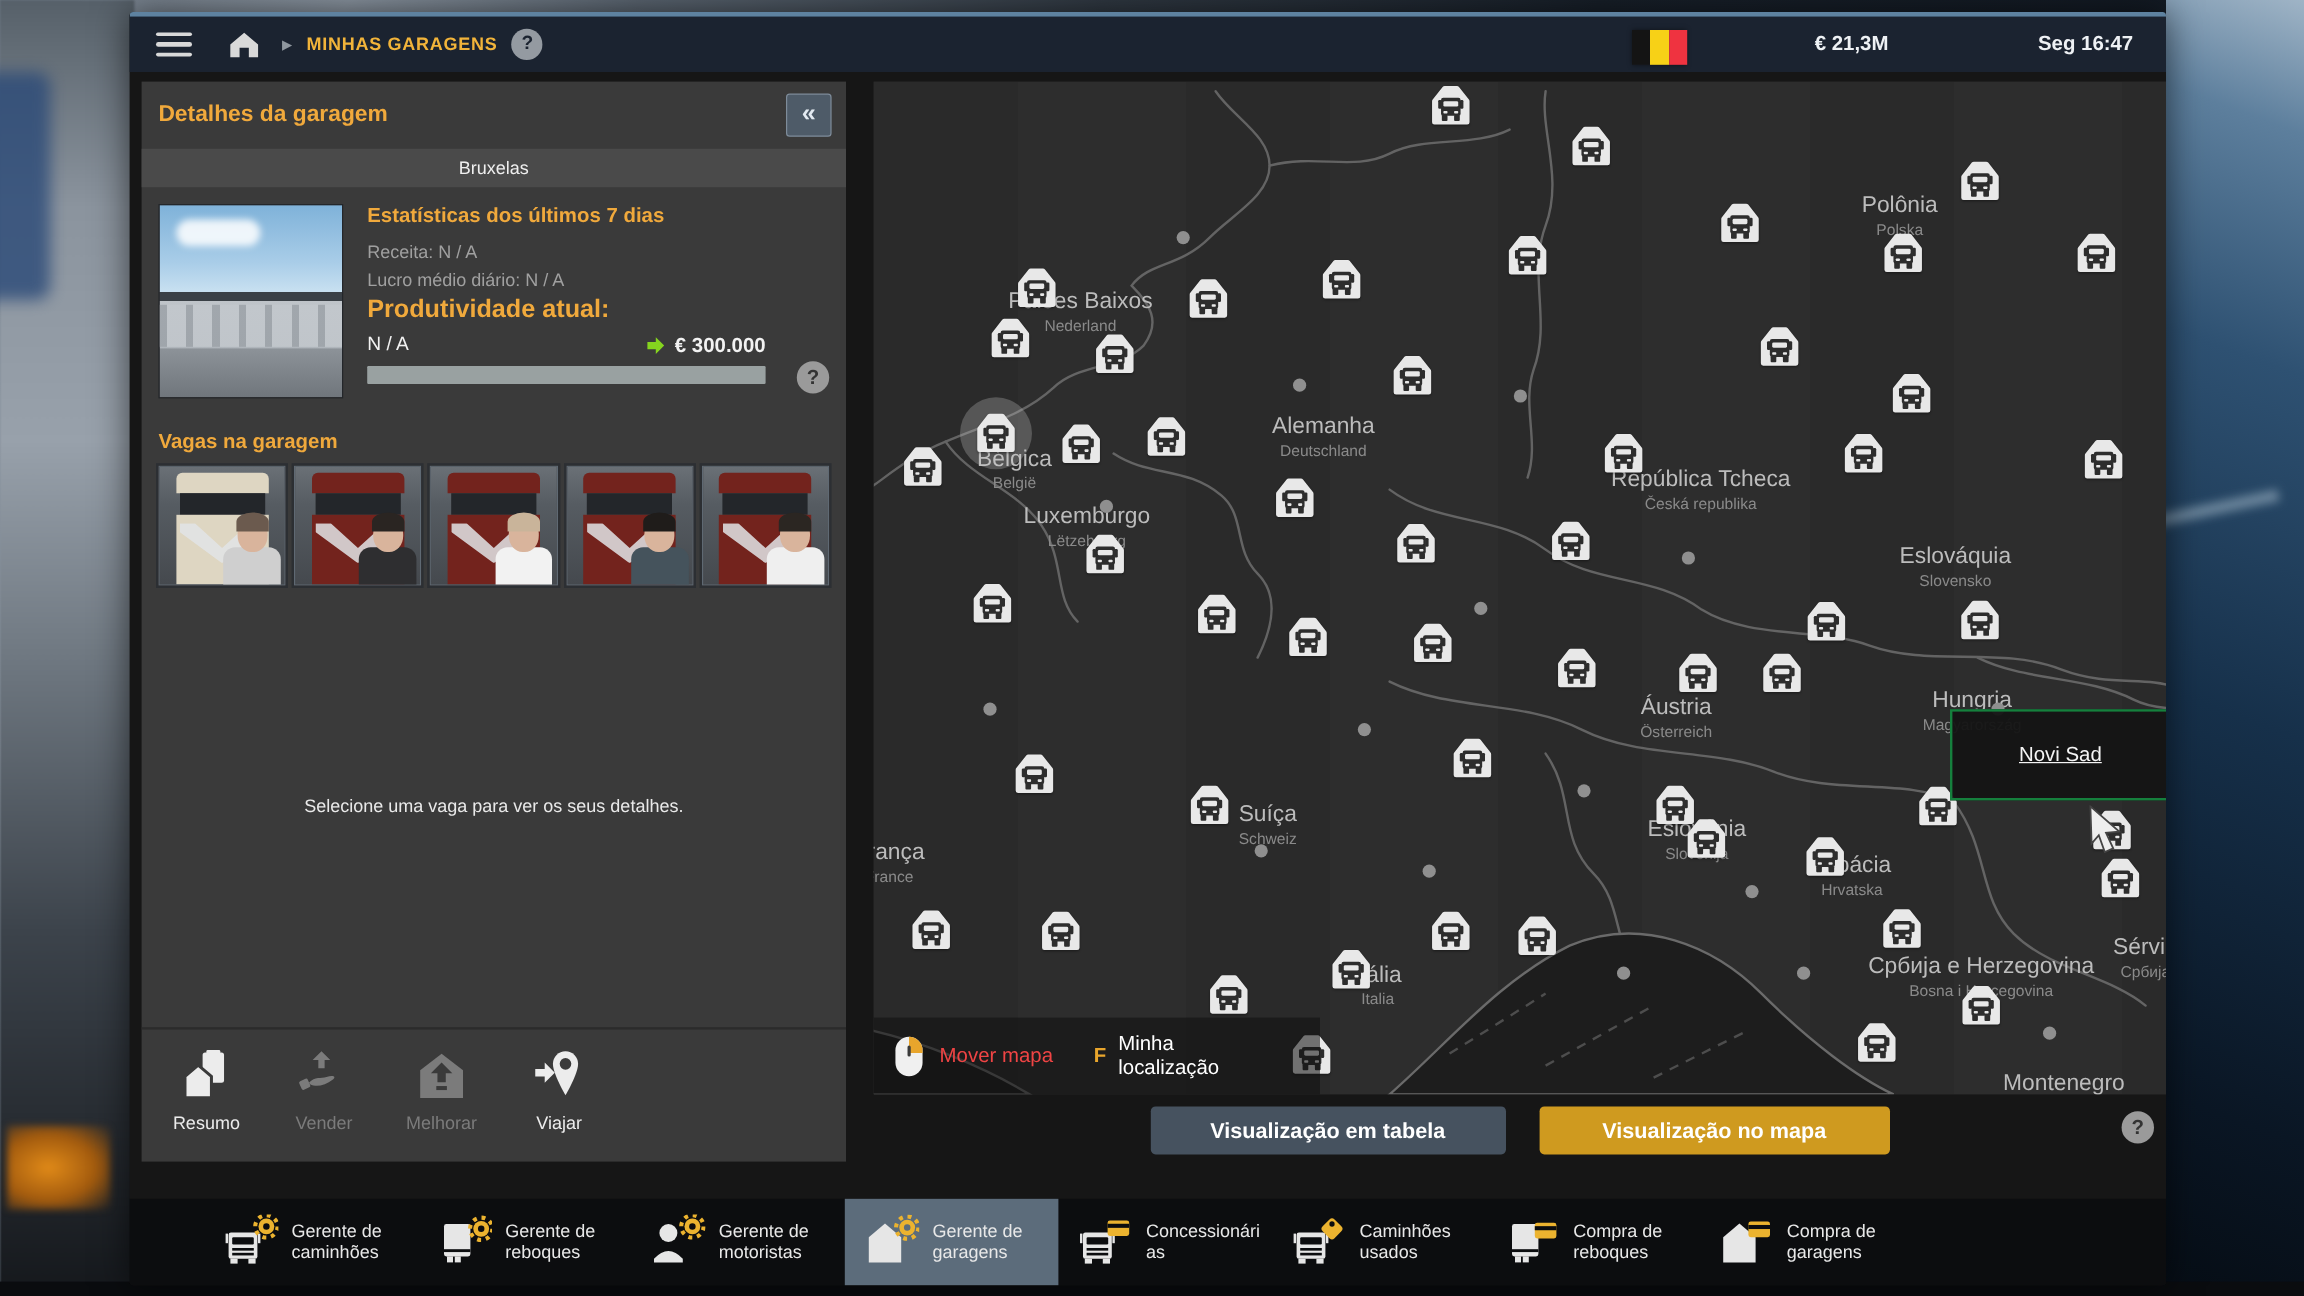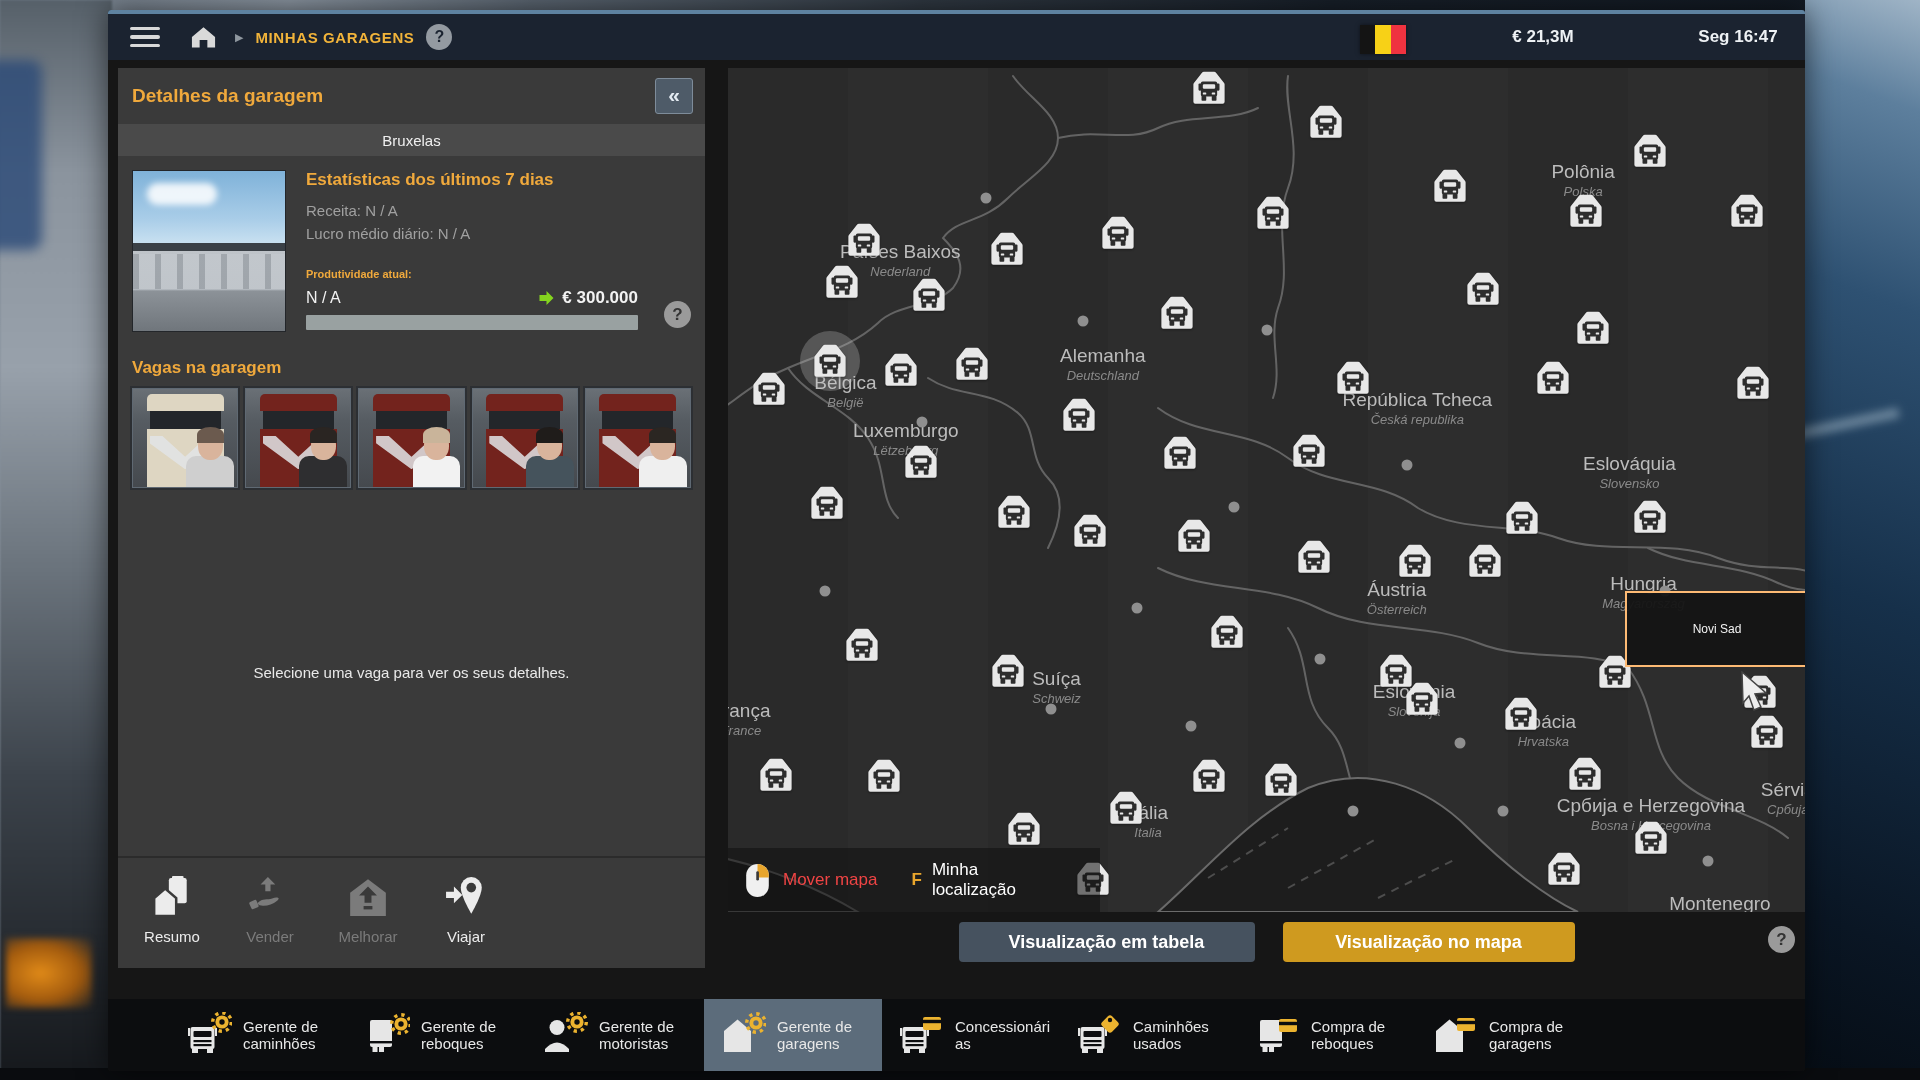--- a/index.html
+++ b/index.html
@@ -47,21 +47,21 @@
 
   .stats-block { display:flex; padding:14px 14px 10px 14px; gap:20px; }
   .garage-photo { width:154px; height:162px; flex:0 0 auto; position:relative; border:1px solid #23262a; overflow:hidden;
     background:linear-gradient(180deg,#7fb2d9 0%,#a9cde8 30%,#c6dff0 44%,#c6dff0 45%,#3a4046 45%,#3a4046 50%,#bfc4c9 50%,#b4bac0 74%,#8c9298 75%,#70767c 100%); }
   .garage-photo .cloud { position:absolute; left:14px; top:12px; width:70px; height:22px; border-radius:20px; background:rgba(255,255,255,.85); filter:blur(3px); }
   .garage-photo .doors { position:absolute; left:0; top:52%; width:100%; height:22%;
     background:repeating-linear-gradient(90deg,#9aa0a6 0 6px,#c3c8cd 6px 22px); opacity:.8; }
   .stats-col { flex:1; display:flex; flex-direction:column; }
   .stats-title { color:#f0a93c; font-size:17px; font-weight:bold; margin-bottom:9px; }
   .stats-line { color:#a0a0a0; font-size:15px; line-height:1.55; }
-  .prod-label { color:#f0a93c; font-size:11px; font-weight:bold; margin-top:22px; }
+  .prod-label { color:#f0a93c; font-size:21px; font-weight:bold; }
   .prod-row { display:flex; align-items:center; margin-top:8px; }
   .prod-value { color:#f2f2f2; font-size:16px; }
   .prod-cost { margin-left:auto; display:flex; align-items:center; gap:7px; color:#f2f2f2; font-size:17px; font-weight:bold; }
   .prod-bar { height:15px; background:#99a1a1; margin-top:7px; border-radius:1px; }
   .stats-help { align-self:flex-end; margin:0 0 4px 6px; width:27px; height:27px; flex:0 0 auto; border-radius:50%; background:#9a9a9a; color:#333;
     font-weight:bold; font-size:17px; display:flex; align-items:center; justify-content:center; cursor:pointer; }
 
   .slots-section { padding:16px 14px 0 14px; }
   .slots-title { color:#f0a93c; font-size:17px; font-weight:bold; margin-bottom:10px; }
   .slots-row { display:flex; gap:7px; }
@@ -83,28 +83,28 @@
   .action-btn { width:88px; display:flex; flex-direction:column; align-items:center; gap:6px; color:#ececec; cursor:pointer; }
   .action-btn.disabled { color:#7b7b7b; cursor:default; }
   .action-label { font-size:15px; }
 
   
   .map-panel { position:absolute; left:620px; top:58px; width:1077px; height:844px; background:#2d2d2d; overflow:hidden; }
   .map-bands { position:absolute; inset:0; background:repeating-linear-gradient(90deg,rgba(0,0,0,.07) 0 120px,rgba(0,0,0,0) 120px 260px); }
   .map-borders { position:absolute; inset:0; }
   .country { position:absolute; transform:translate(-50%,-50%); text-align:center; z-index:2; white-space:nowrap; }
   .c-name { color:#bcbcbc; font-size:19px; }
-  .c-native { color:#8a8a8a; font-size:13px; margin-top:1px;font-style:italic; }
+  .c-native { color:#8a8a8a; font-size:13px; margin-top:1px; }
   .city-dot { position:absolute; width:11px; height:11px; border-radius:50%; background:#8f8f8f; transform:translate(-50%,-50%); z-index:2; }
   .map-garage { position:absolute; width:42px; height:42px; transform:translate(-50%,-50%); z-index:3; cursor:pointer; }
   .map-garage svg { width:100%; height:100%; filter:drop-shadow(0 1px 1px rgba(0,0,0,.4)); }
   .g-house { fill:#e8e8e8; } .g-truck { fill:#2d2d2d; } .g-win { fill:#e8e8e8; }
   .map-garage.selected::before { content:""; position:absolute; inset:-9px; border-radius:50%; background:rgba(200,200,200,.28); }
-  .map-tooltip { position:absolute; right:-4px; top:62%; width:184px; height:76px; background:rgba(20,20,20,.95); border:2px solid #fdba74;
-    z-index:6; display:flex; align-items:center; justify-content:center; color:#f4f4f4; font-size:12px; }
+  .map-tooltip { position:absolute; right:-4px; top:62%; width:184px; height:76px; background:rgba(20,20,20,.95); border:2px solid #15803d;
+    z-index:6; display:flex; align-items:center; justify-content:center; color:#f4f4f4; font-size:17px;text-decoration:underline; }
   .map-cursor { position:absolute; left:94%; top:71.5%; z-index:7; }
   .map-legend { position:absolute; left:0; bottom:0; width:372px; height:64px; background:rgba(15,15,15,.55); z-index:5;
     display:flex; align-items:center; padding:0 16px; }
   .legend-move { color:#ef4444; font-size:17px; margin-left:12px; }
   .legend-key { color:#e8a52c; font-size:17px; font-weight:bold; margin-left:34px; }
   .legend-loc { color:#ffffff; font-size:17px; line-height:1.15; margin-left:10px; width:132px; }
 
   
   .view-row { position:absolute; left:620px; top:912px; width:1077px; display:flex; justify-content:center; gap:28px; }
   .view-btn { height:40px; border:none; border-radius:4px; font-size:18px; font-weight:bold; color:#fff; cursor:pointer;

